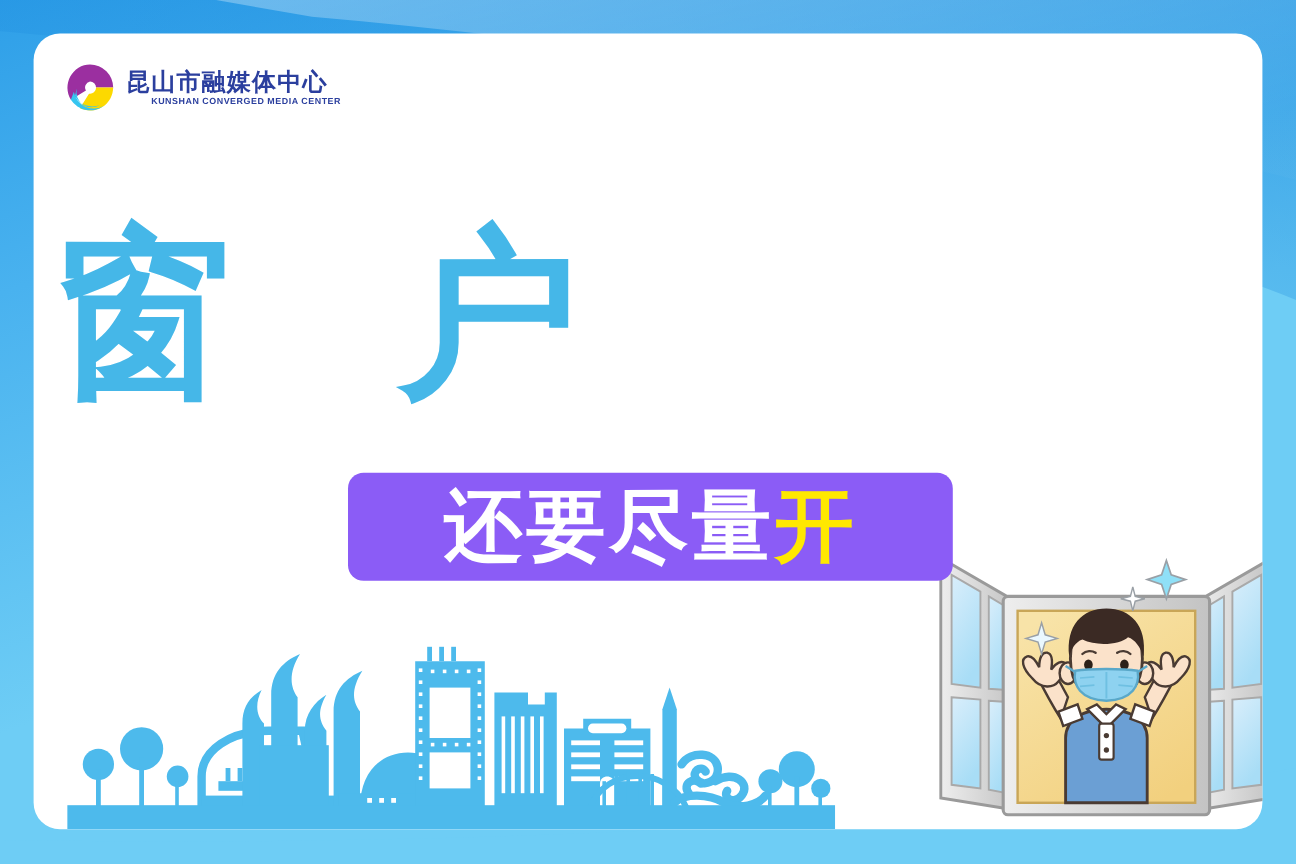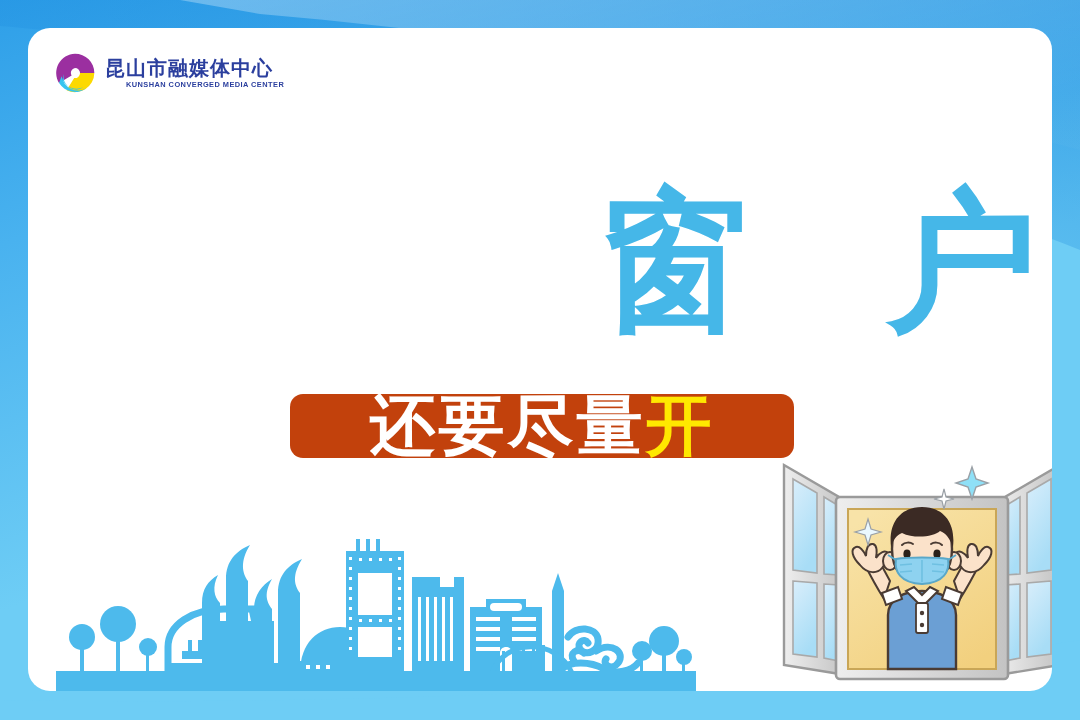--- a/index.html
+++ b/index.html
@@ -22,28 +22,28 @@
   
   .logo{position:absolute;left:54px;top:52px;display:flex;align-items:center;gap:9px;}
   .logo-mark{width:42px;height:42px;flex:0 0 42px;}
   .logo-text{display:flex;flex-direction:column;line-height:1;}
   .logo-cn{font-size:20px;font-weight:bold;color:#2b3f9e;letter-spacing:1px;
            font-family:"DejaVu Sans","Liberation Sans",sans-serif;}
   .logo-en{font-size:7.4px;font-weight:bold;color:#2b3f9e;letter-spacing:.45px;margin-top:3px;
            font-family:"Liberation Sans",sans-serif;margin-left:21px;}
 
   
-  .headline{position:absolute;left:0;right:0;top:186px;text-align:right;
+  .headline{position:absolute;left:0;right:0;top:186px;text-align:left;
             font-family:"DejaVu Sans","Liberation Sans",sans-serif;
             font-size:152px;font-weight:bold;color:#45b7e8;line-height:1;
             letter-spacing:42px;text-indent:42px;white-space:nowrap;}
 
   
-  .banner{position:absolute;left:290px;top:394px;width:504px;height:64px;
-          background:#c2410c;border-radius:13px;
+  .banner{position:absolute;left:290px;top:394px;width:504px;height:90px;
+          background:#8b5cf6;border-radius:13px;
           display:flex;align-items:center;justify-content:center;}
   .banner-text{font-family:"DejaVu Sans","Liberation Sans",sans-serif;
                font-size:66px;font-weight:bold;line-height:1;white-space:nowrap;
                letter-spacing:3px;}
   .banner-white{color:#ffffff;}
   .banner-yellow{color:#ffe800;}
 
   
   .city{position:absolute;left:28px;bottom:0;width:640px;height:180px;}
 

